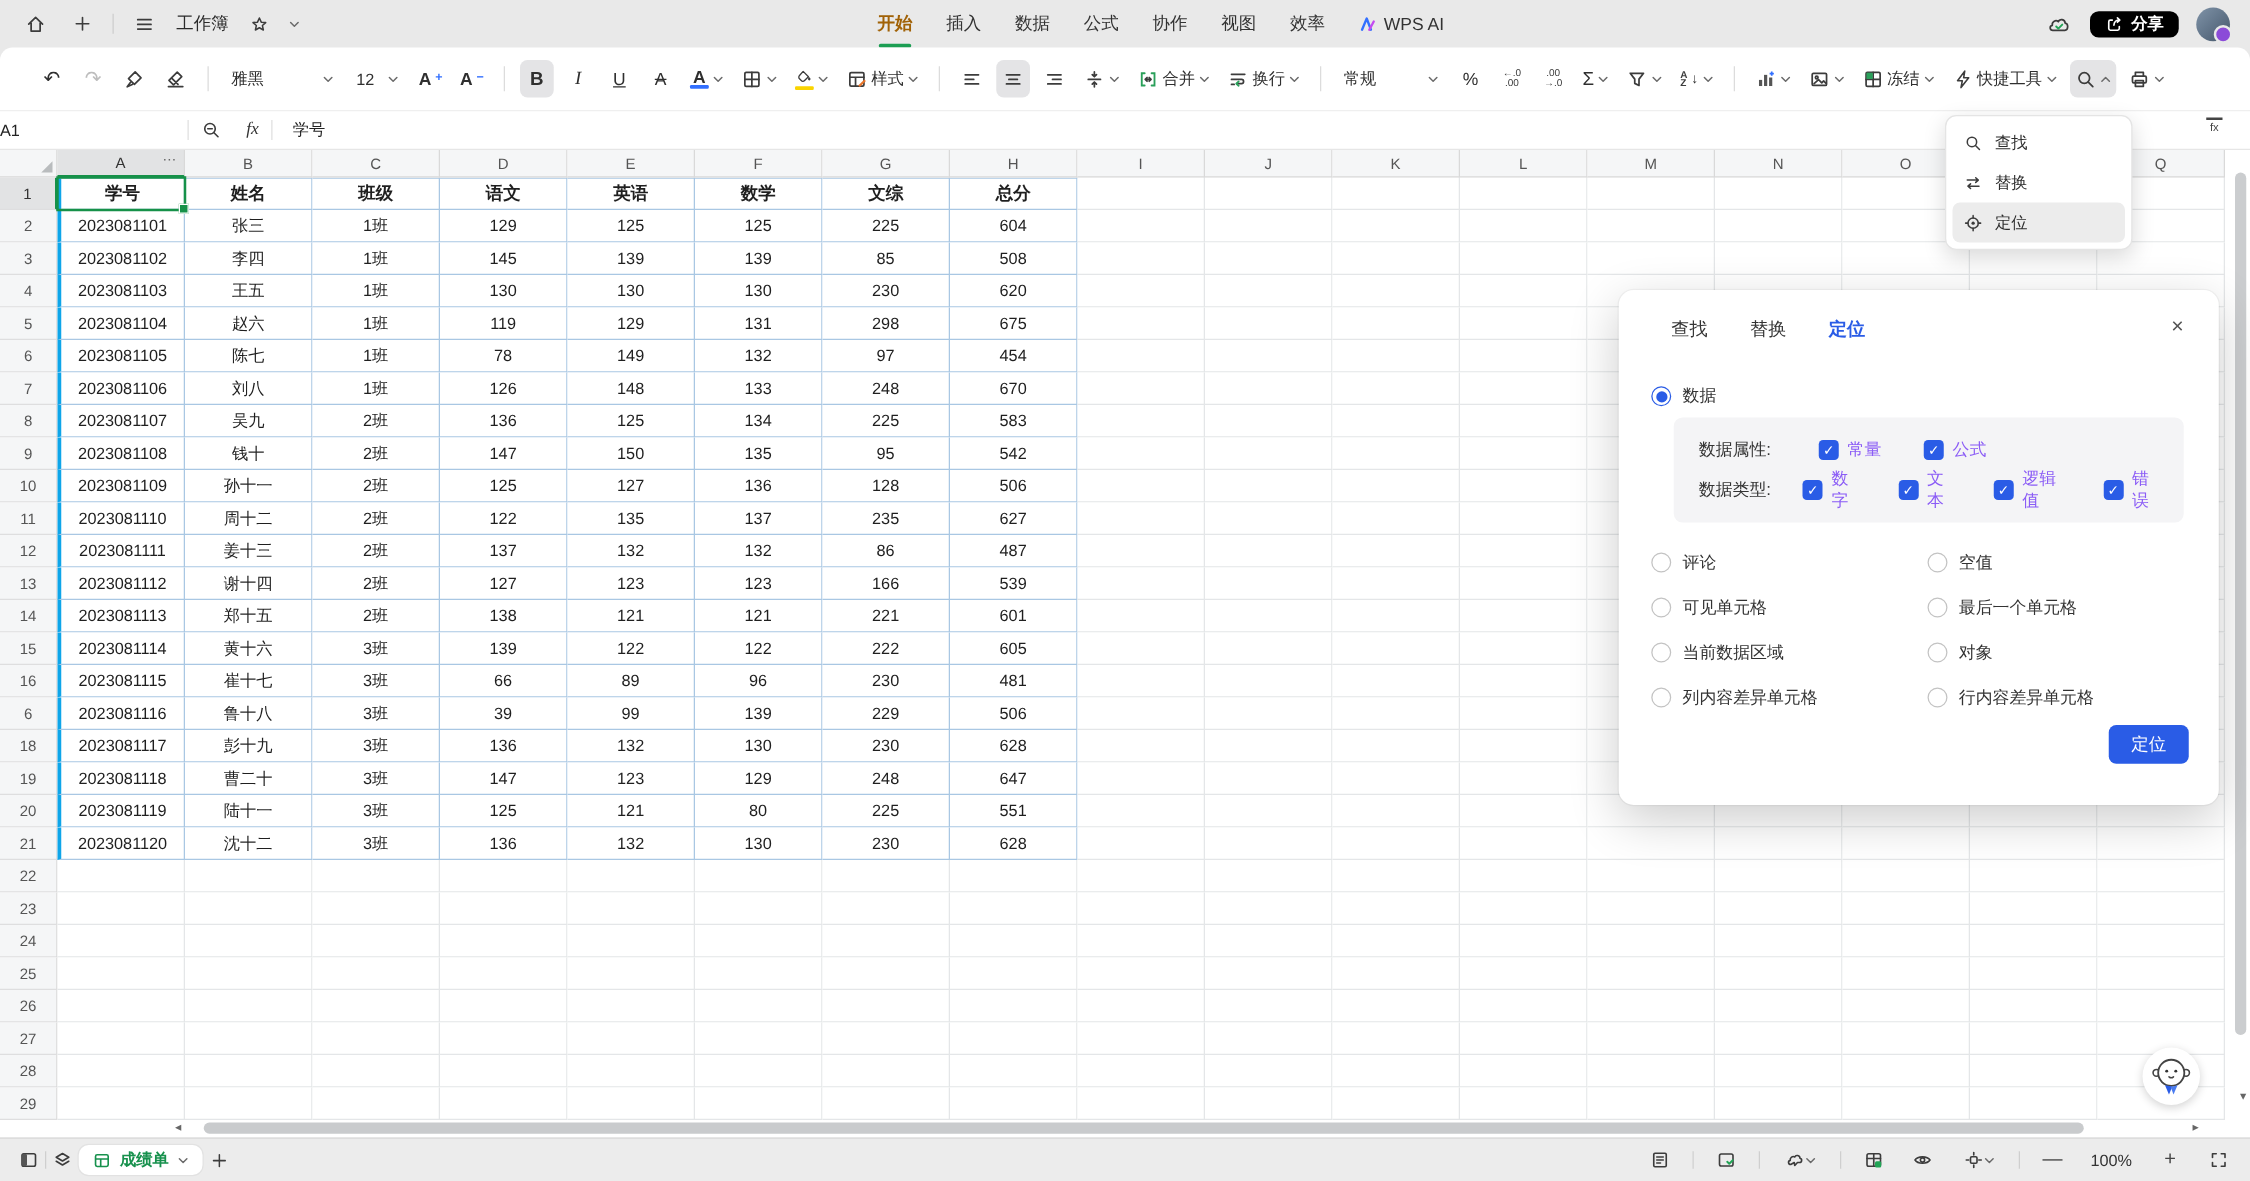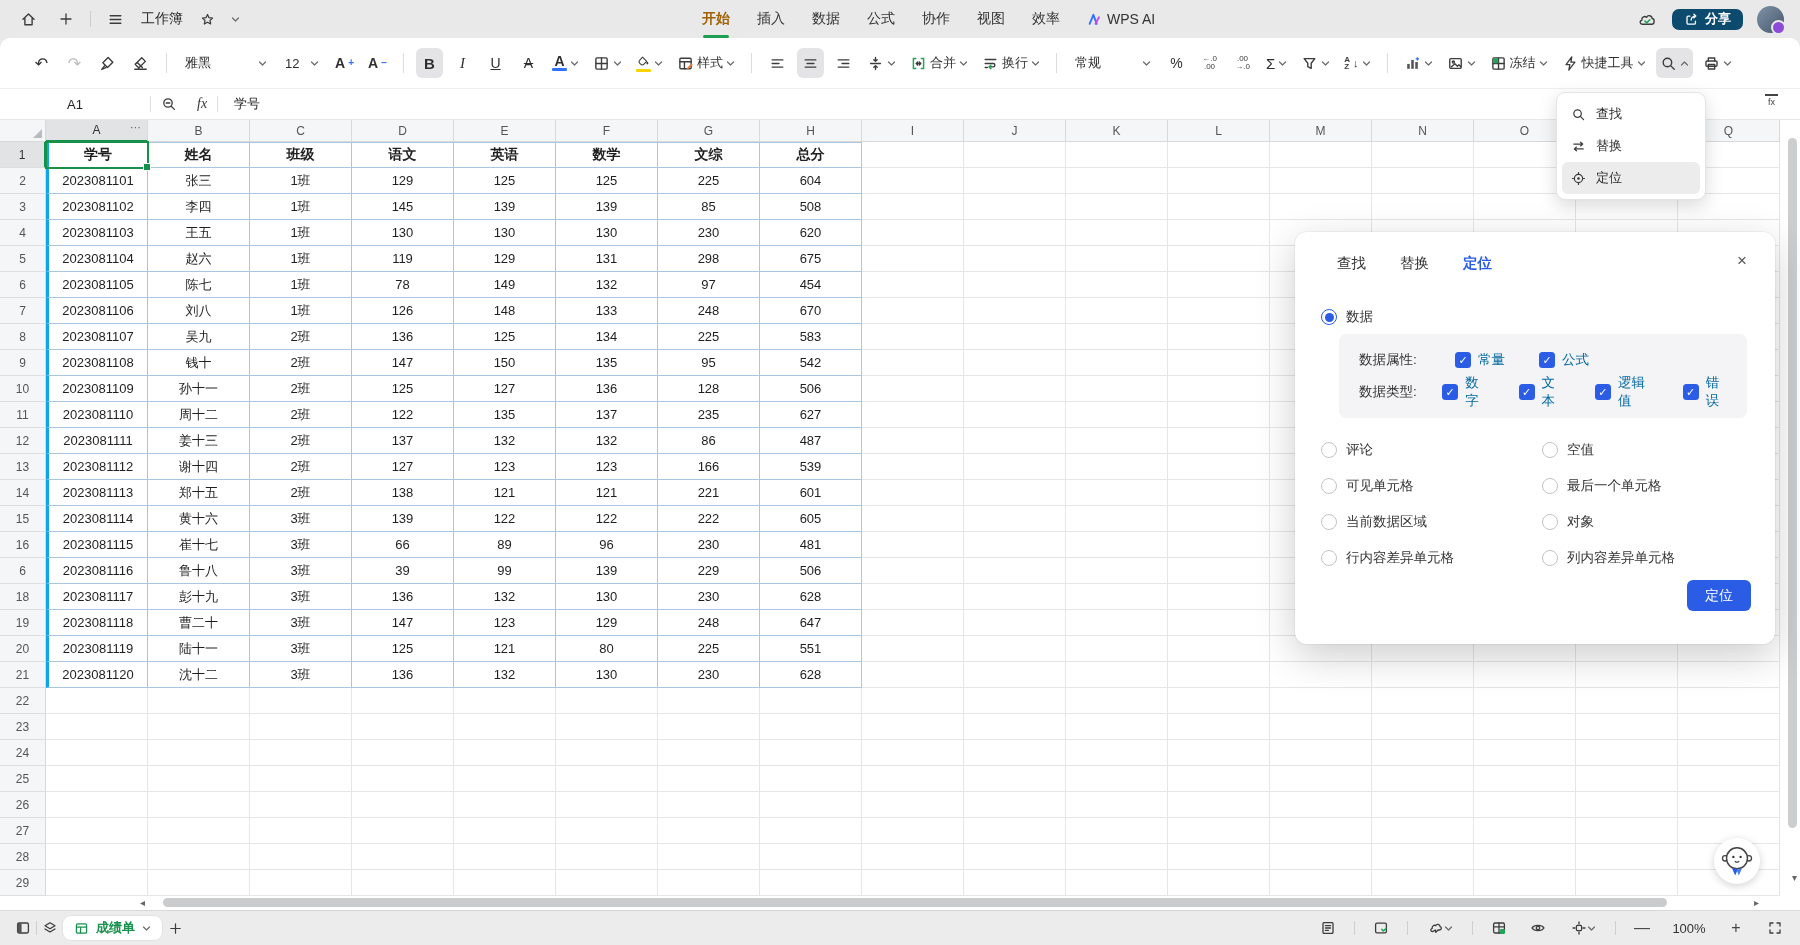--- a/index.html
+++ b/index.html
@@ -13,21 +13,21 @@
   .titlebar{position:absolute;left:0;top:0;width:1800px;height:38px;display:flex;align-items:center;}
   .tb-left{position:absolute;left:14px;top:0;height:38px;display:flex;align-items:center;gap:10px;justify-content:center;}
   .tb-btn{width:28px;height:26px;border-radius:6px;display:flex;align-items:center;justify-content:center;}
   .tb-divider{width:1px;height:16px;background:#cdcdcd;}
   .doc-title{font-size:14px;color:#2a2a2a;margin-left:2px;}
   .tb-tabs{position:absolute;left:702px;top:0;height:38px;display:flex;align-items:center;gap:27px;}
   .rtab{position:relative;font-size:14px;color:#333;display:flex;align-items:center;gap:5px;}
   .rtab.active{color:#a16207;font-weight:700;}
   .rtab.active::after{content:'';position:absolute;left:50%;transform:translateX(-50%);bottom:-10px;width:26px;height:3px;border-radius:2px;background:#1c9e53;}
   .tb-right{position:absolute;right:16px;top:0;height:38px;display:flex;align-items:center;gap:14px;}
-  .share-btn{height:21px;padding:0 12px;border-radius:7px;background:#0c4a6e;color:#fff;font-size:13px;font-weight:700;display:flex;align-items:center;gap:6px;}
+  .share-btn{height:21px;padding:0 12px;border-radius:7px;background:#000000;color:#fff;font-size:13px;font-weight:700;display:flex;align-items:center;gap:6px;}
   .avatar{position:relative;width:27px;height:27px;border-radius:50%;background:linear-gradient(135deg,#7f93a8,#45576b);}
   .avatar::after{content:'';position:absolute;right:-2px;bottom:-2px;width:11px;height:11px;border-radius:50%;background:#8b4bd8;border:2px solid #e9e9e9;}
   
   .card{position:absolute;left:0;top:38px;width:1800px;height:907px;background:#fff;border-radius:10px 10px 0 0;}
   
   .toolbar{position:absolute;left:0;top:38px;width:1800px;height:50px;display:flex;align-items:center;gap:6px;padding:0 28px;overflow:hidden;}
   .btn{flex:none;height:30px;min-width:27px;padding:0 4px;border-radius:6px;display:flex;align-items:center;justify-content:center;gap:3px;font-size:13px;color:#2f2f2f;}
   .btn.active{background:#e4e4e6;}
   .vdiv{flex:none;width:1px;height:20px;background:#dcdcdc;margin:0 6px;}
   .chvd{flex:none;}
@@ -37,21 +37,21 @@
   .und-l{text-decoration:underline;font-size:14px;}
   .strike-l{text-decoration:line-through;font-size:14px;}
   .a-letter{font-size:14px;font-weight:600;line-height:12px;}
   .color-bar{width:15px;height:3px;border-radius:1px;margin-top:1px;}
   .stack{display:flex;flex-direction:column;align-items:center;line-height:11px;}
   .sup{font-size:10px;color:#3370ff;font-weight:700;line-height:8px;}
   .dec-ic{display:flex;flex-direction:column;align-items:center;font-size:8px;line-height:8px;color:#3c3c3c;}
   .azcol{display:flex;flex-direction:column;font-size:8px;line-height:7.5px;font-weight:700;color:#3c3c3c;}
   
   .fbar{position:absolute;left:0;top:88px;width:1800px;height:32px;display:flex;align-items:center;border-top:1px solid #efefef;border-bottom:1px solid #e6e6e6;}
-  .name-box{width:150px;text-align:center;font-size:13px;color:#222;}
+  .name-box{width:150px;font-size:13px;color:#222;}
   .fdiv{width:1px;height:16px;background:#e0e0e0;}
   .fx-label{font-size:14px;color:#333;font-family:"Liberation Serif","DejaVu Serif",serif;font-style:italic;margin:0 10px;}
   .fcontent{font-size:13px;color:#222;margin-left:16px;}
   .fx-panel{position:absolute;right:22px;top:5px;display:flex;flex-direction:column;align-items:center;font-size:9px;color:#444;border-top:2px solid #444;padding:1px 3px 0 3px;}
   
   .grid-wrap{position:absolute;left:0;top:120px;}
   .grid{display:grid;grid-template-columns:46px repeat(17,102px);grid-template-rows:22px repeat(29,26px);}
   .gc-corner{position:relative;background:#f5f6f7;border-right:1px solid #d9d9d9;border-bottom:1px solid #d9d9d9;}
   .gc-corner::after{content:'';position:absolute;right:3px;bottom:3px;border-left:9px solid transparent;border-bottom:9px solid #b9bcbe;}
   .gc-col{position:relative;background:#f5f6f7;border-right:1px solid #d9d9d9;border-bottom:1px solid #d9d9d9;
@@ -102,21 +102,21 @@
   .radio.sel{border-color:#2a5ce6;}
   .radio.sel::after{content:'';position:absolute;inset:2.5px;border-radius:50%;background:#2a5ce6;}
   .rlabel{font-size:13.5px;color:#333;margin-left:9px;}
   .dlg-data-radio{position:absolute;left:26px;top:76px;display:flex;align-items:center;}
   .dlg-panel{position:absolute;left:44px;top:102px;width:408px;height:84px;background:#f4f4f6;border-radius:7px;padding:13px 0 0 20px;}
   .panel-row{display:flex;align-items:center;height:26px;margin-bottom:6px;gap:12px;}
   .panel-label{font-size:13.5px;color:#333;width:84px;}
   .cbitem{display:flex;align-items:center;margin-right:22px;}
   .cb{position:relative;flex:none;width:16px;height:16px;border-radius:3.5px;background:#2a5ce6;}
   .cb::after{content:'✓';position:absolute;left:0;top:0;width:16px;height:16px;display:flex;align-items:center;justify-content:center;color:#fff;font-size:11px;font-weight:700;}
-  .cblabel{font-size:13.5px;color:#0369a1;margin-left:7px;}
+  .cblabel{font-size:13.5px;color:#8b5cf6;margin-left:7px;}
   .dlg-radiogrid{position:absolute;left:26px;top:200px;width:430px;display:grid;grid-template-columns:221px 209px;grid-auto-rows:36px;}
   .rg-item{display:flex;align-items:center;}
   .dlg-submit{position:absolute;right:24px;top:348px;width:64px;height:31px;border-radius:6px;background:#2a5ce6;color:#fff;font-size:14px;display:flex;align-items:center;justify-content:center;}
   
   .mascot{position:absolute;left:1714px;top:838px;width:46px;height:46px;border-radius:50%;background:#fff;
           box-shadow:0 2px 8px rgba(0,0,0,0.18);display:flex;align-items:center;justify-content:center;z-index:30;}
 </style>
 </head>
 <body>
 
@@ -1324,25 +1324,25 @@
       <div class="rg-item">
           <span class="radio"></span>
           <span class="rlabel">当前数据区域</span>
         </div>
       <div class="rg-item">
           <span class="radio"></span>
           <span class="rlabel">对象</span>
         </div>
       <div class="rg-item">
           <span class="radio"></span>
-          <span class="rlabel">行内容差异单元格</span>
+          <span class="rlabel">列内容差异单元格</span>
         </div>
       <div class="rg-item">
           <span class="radio"></span>
-          <span class="rlabel">列内容差异单元格</span>
+          <span class="rlabel">行内容差异单元格</span>
         </div>
     </div>
 
     <div class="dlg-submit">定位</div>
   </div>
 
   <div class="mascot">
     <svg width="40" height="40" viewBox="0 0 44 44">
       <circle cx="9" cy="19" r="3" fill="#fff" stroke="#444" stroke-width="1.4"></circle>
       <circle cx="35" cy="19" r="3" fill="#fff" stroke="#444" stroke-width="1.4"></circle>

